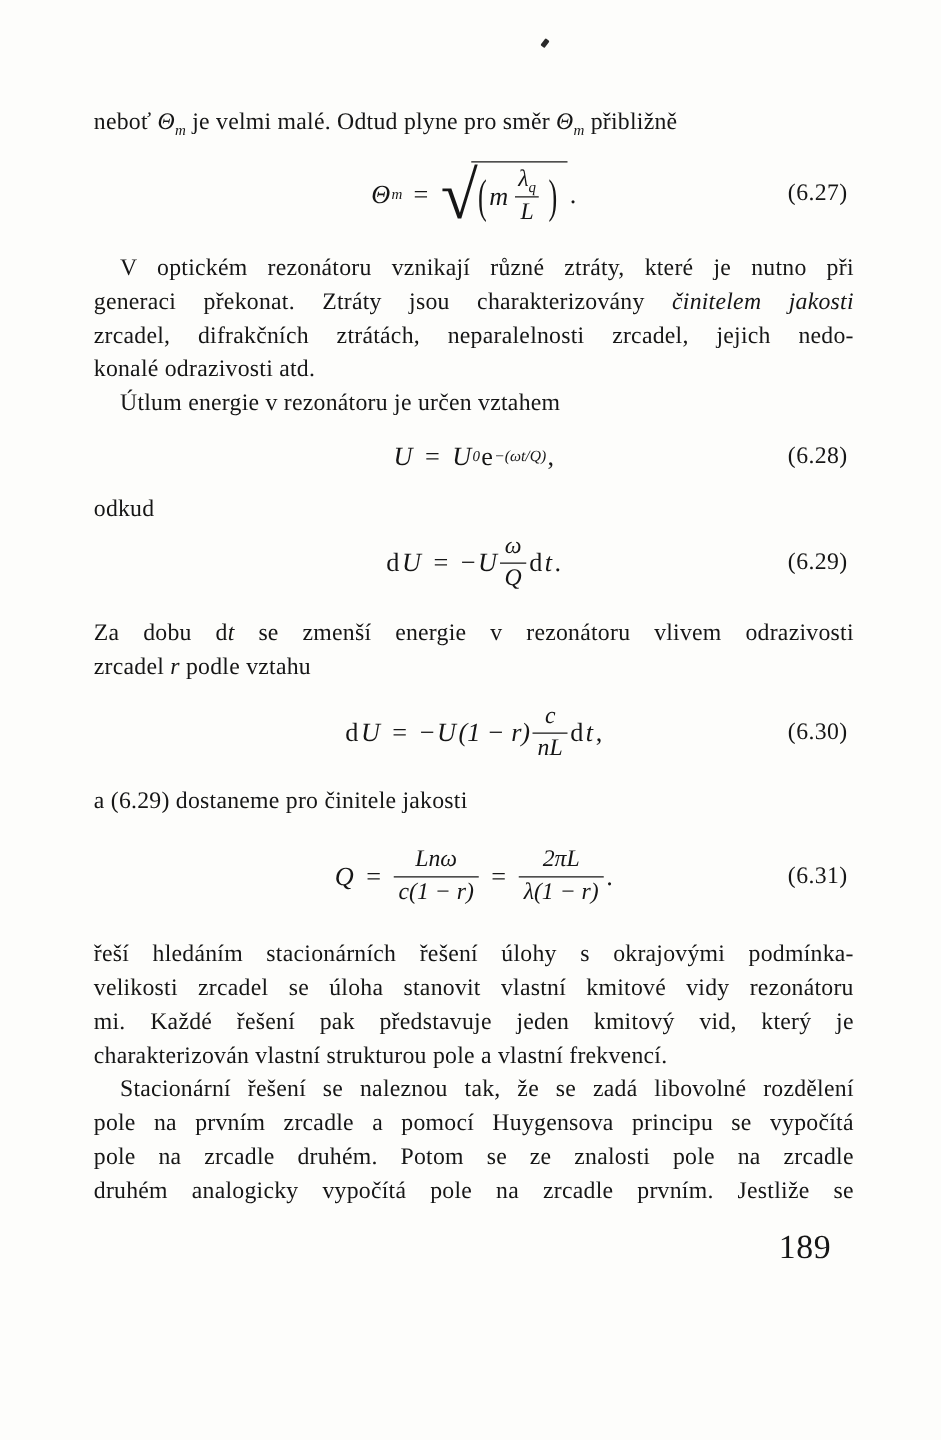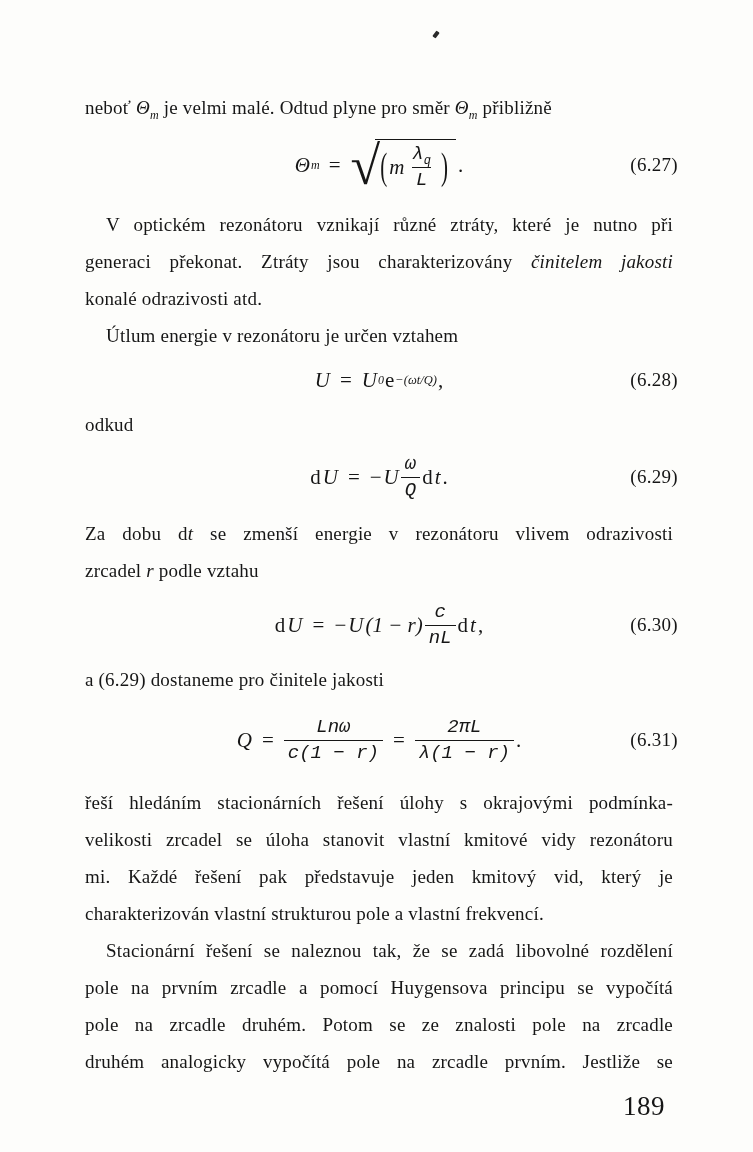--- a/index.html
+++ b/index.html
@@ -2,35 +2,35 @@
 <html><head>
 <meta charset="utf-8">
 <style>
   html,body{margin:0;padding:0;}
   body{width:753px;height:1152px;background:#ffffff;}
   .page{position:relative;width:753px;height:1152px;background:#fdfdfb;color:#161616;
         font-family:"Liberation Serif", serif;overflow:hidden;}
   .speck{position:absolute;left:434px;top:31px;width:4px;height:7px;background:#2a2a2a;
          border-radius:1px;transform:rotate(38deg);}
   .content{position:absolute;left:75px;top:84px;width:608px;}
-  .line{margin:10px;font-size:19px;line-height:27px;letter-spacing:0.2px;}
+  .line{margin:0;font-size:19px;line-height:27px;letter-spacing:0.2px;}
   .j{text-align:justify;text-align-last:justify;}
   .ind{text-indent:21px;}
   em{}
   .it{font-style:italic;}
   .rm{font-style:normal;}
   
   .eq{position:relative;display:flex;justify-content:center;align-items:center;
       font-size:21px;font-style:italic;}
   .eq>span{margin:0 1px;}
   .eq .sp{margin:0 9px;}
   .eq-num{position:absolute;right:4px;top:50%;transform:translateY(-50%);
           font-style:normal;font-size:19px;letter-spacing:0.3px;}
   .frac{display:inline-flex;flex-direction:column;align-items:center;margin:0 4px;
-        font-size:19px;line-height:1.2;font-family:Liberation Mono, monospace;}
+        font-size:19px;line-height:1.2;}
   .frac .num{padding:0 4px 1px;}
   .frac .den{border-top:1.7px solid #161616;padding:1px 4px 0;}
   sub{font-size:12px;line-height:0;}
   sup{font-size:12.5px;line-height:0;vertical-align:9px;}
   .sqrt{display:inline-flex;align-items:center;margin:0 2px;}
   .sqrt .sign{font-size:54px;line-height:1;font-style:normal;margin-right:-5px;
               transform:translateY(1px);}
   .sqrt .radicand{display:inline-flex;align-items:center;border-top:1.9px solid #161616;
                   padding:3px 6px 0 3px;}
   .bp{display:inline-block;transform:scaleY(1.8);font-style:normal;margin:0 2px;}
@@ -67,20 +67,21 @@
           </span>
           <span class="bp">)</span>
         </span>
       </span>
       <span class="rm">.</span>
       <span class="eq-num">(6.27)</span>
     </div>
 
     <p class="line j ind"><span>V optickém rezonátoru vznikají různé ztráty, které je nutno při</span></p>
     <p class="line j"><span>generaci překonat. Ztráty jsou charakterizovány </span><em>činitelem jakosti</em></p>
+    <p class="line j"><span>zrcadel, difrakčních ztrátách, neparalelnosti zrcadel, jejich nedo-</span></p>
     <p class="line"><span>konalé odrazivosti atd.</span></p>
 
     <p class="line ind"><span>Útlum energie v rezonátoru je určen vztahem</span></p>
 
     <div class="eq eq628">
       <span class="it">U</span>
       <span class="rm sp">=</span>
       <span class="it">U</span>
         <sub>0</sub>
         <span class="rm">e</span>

